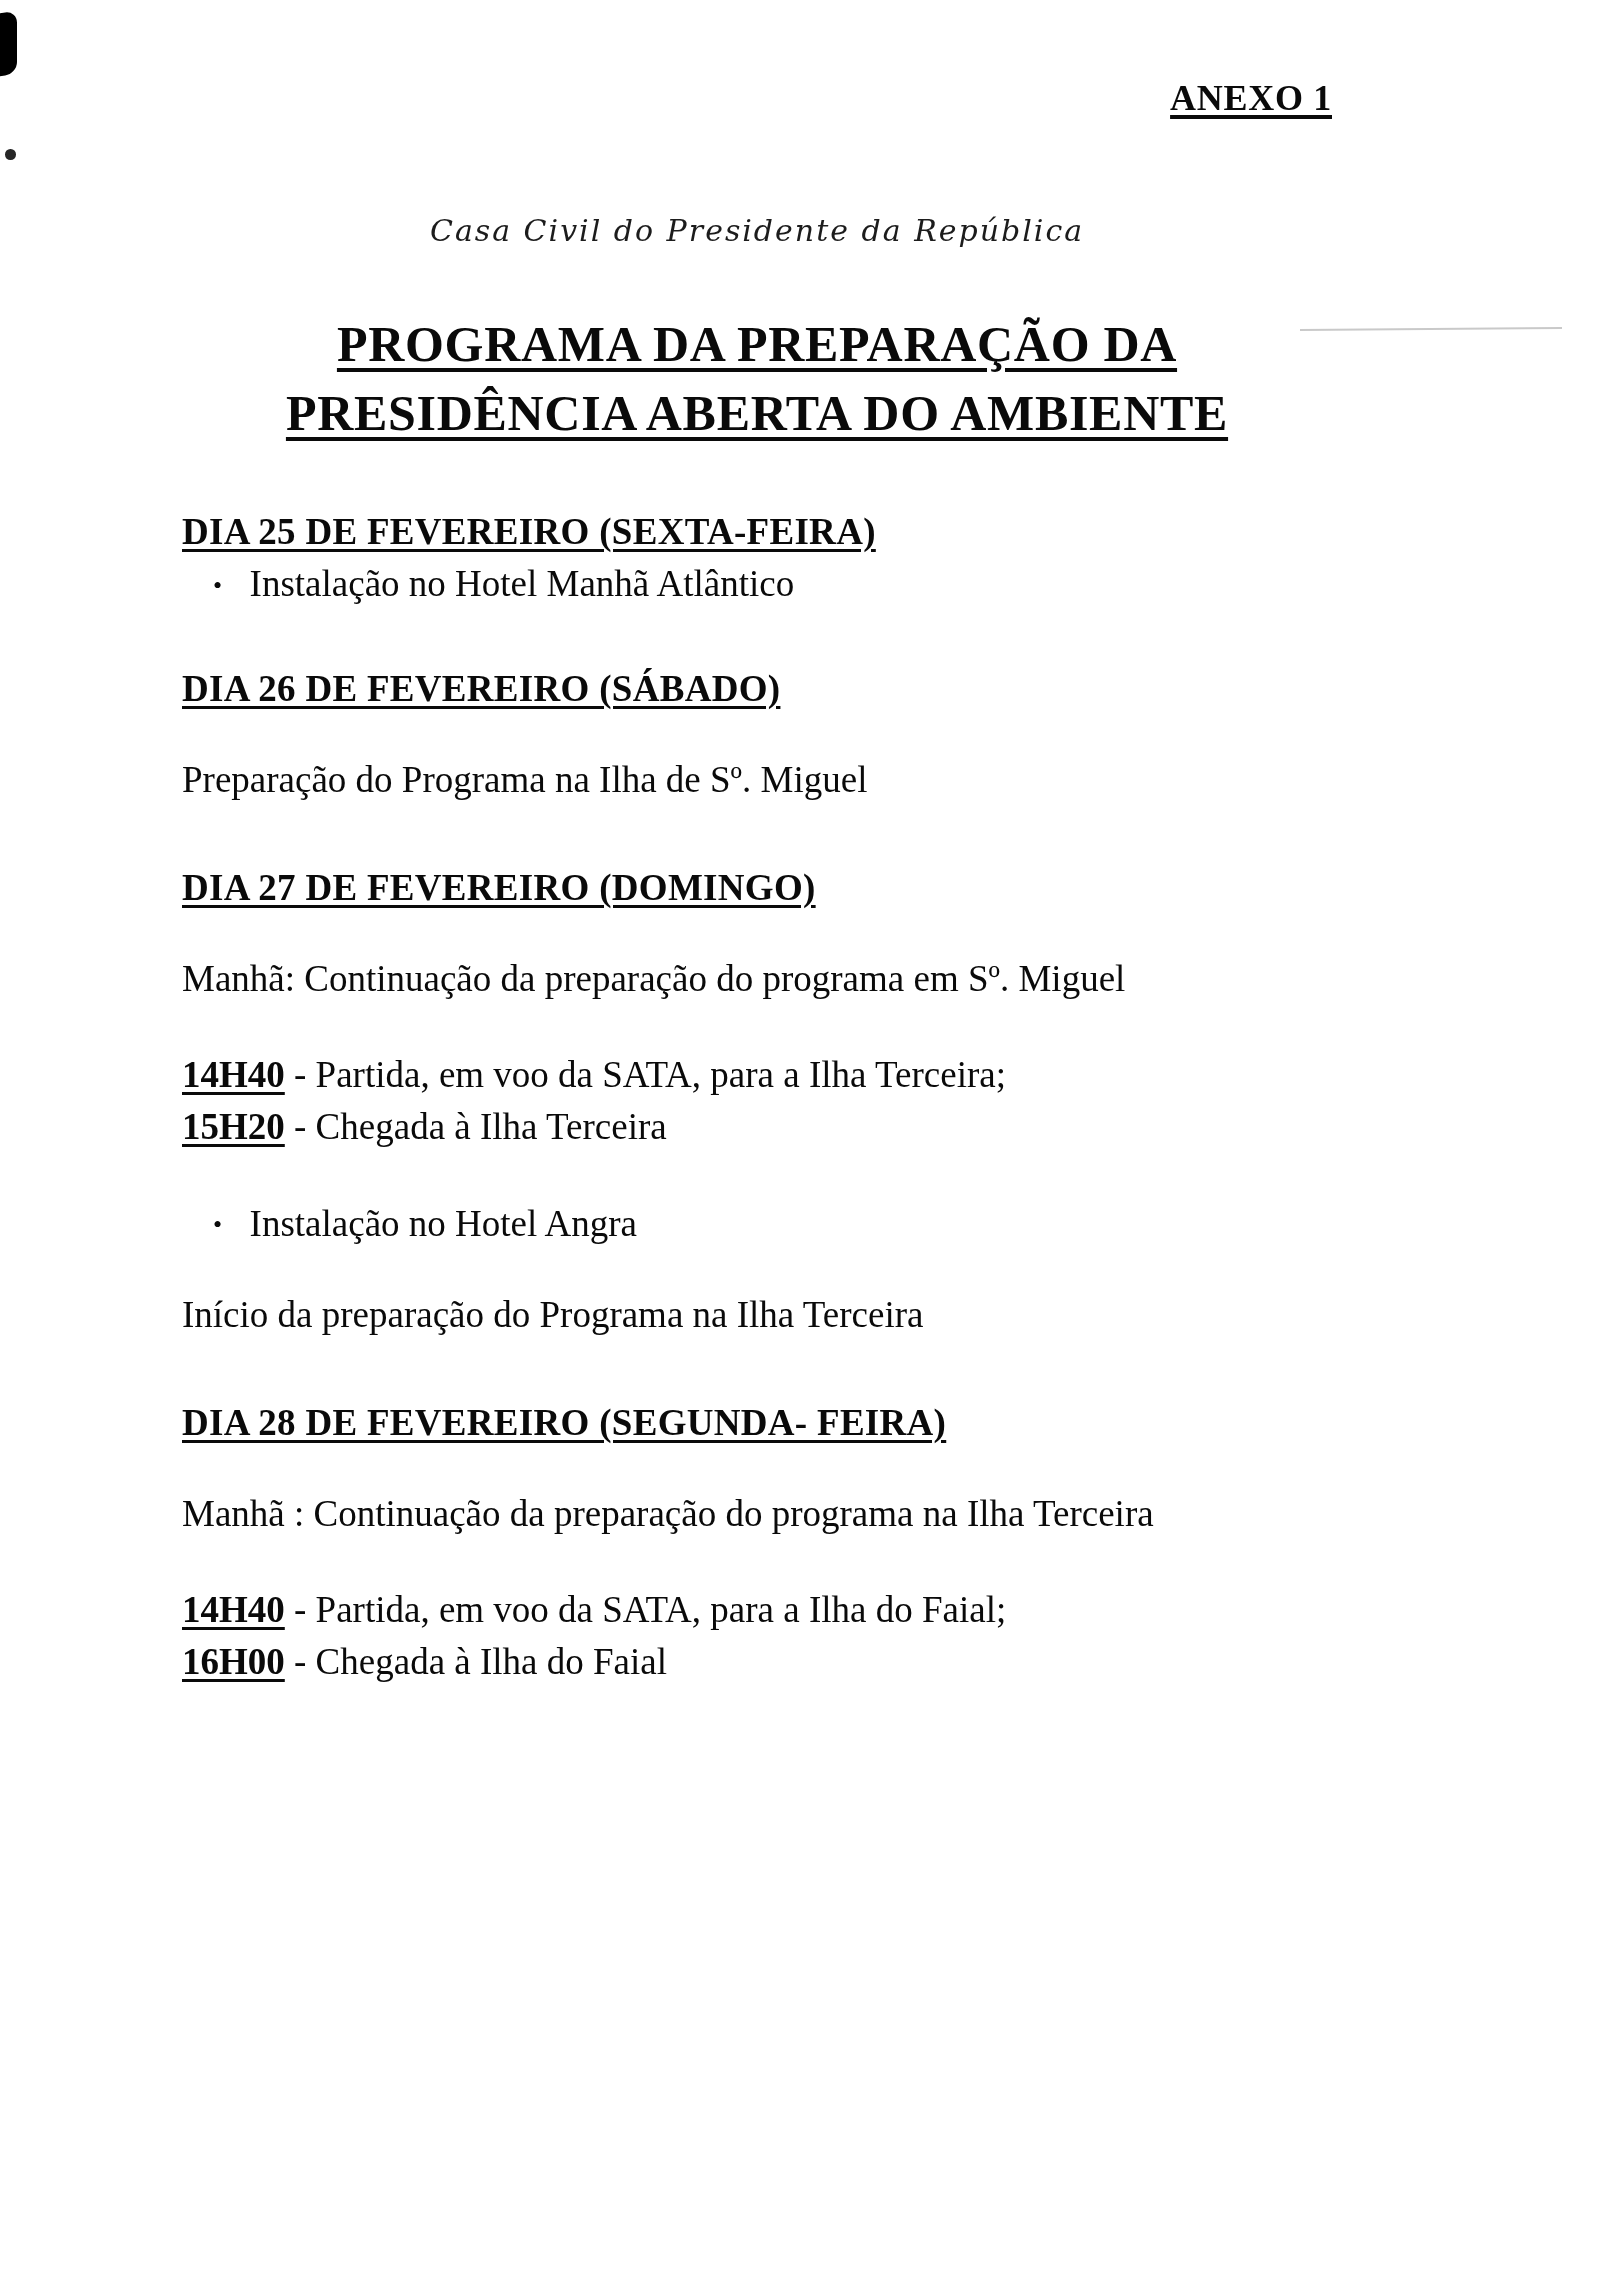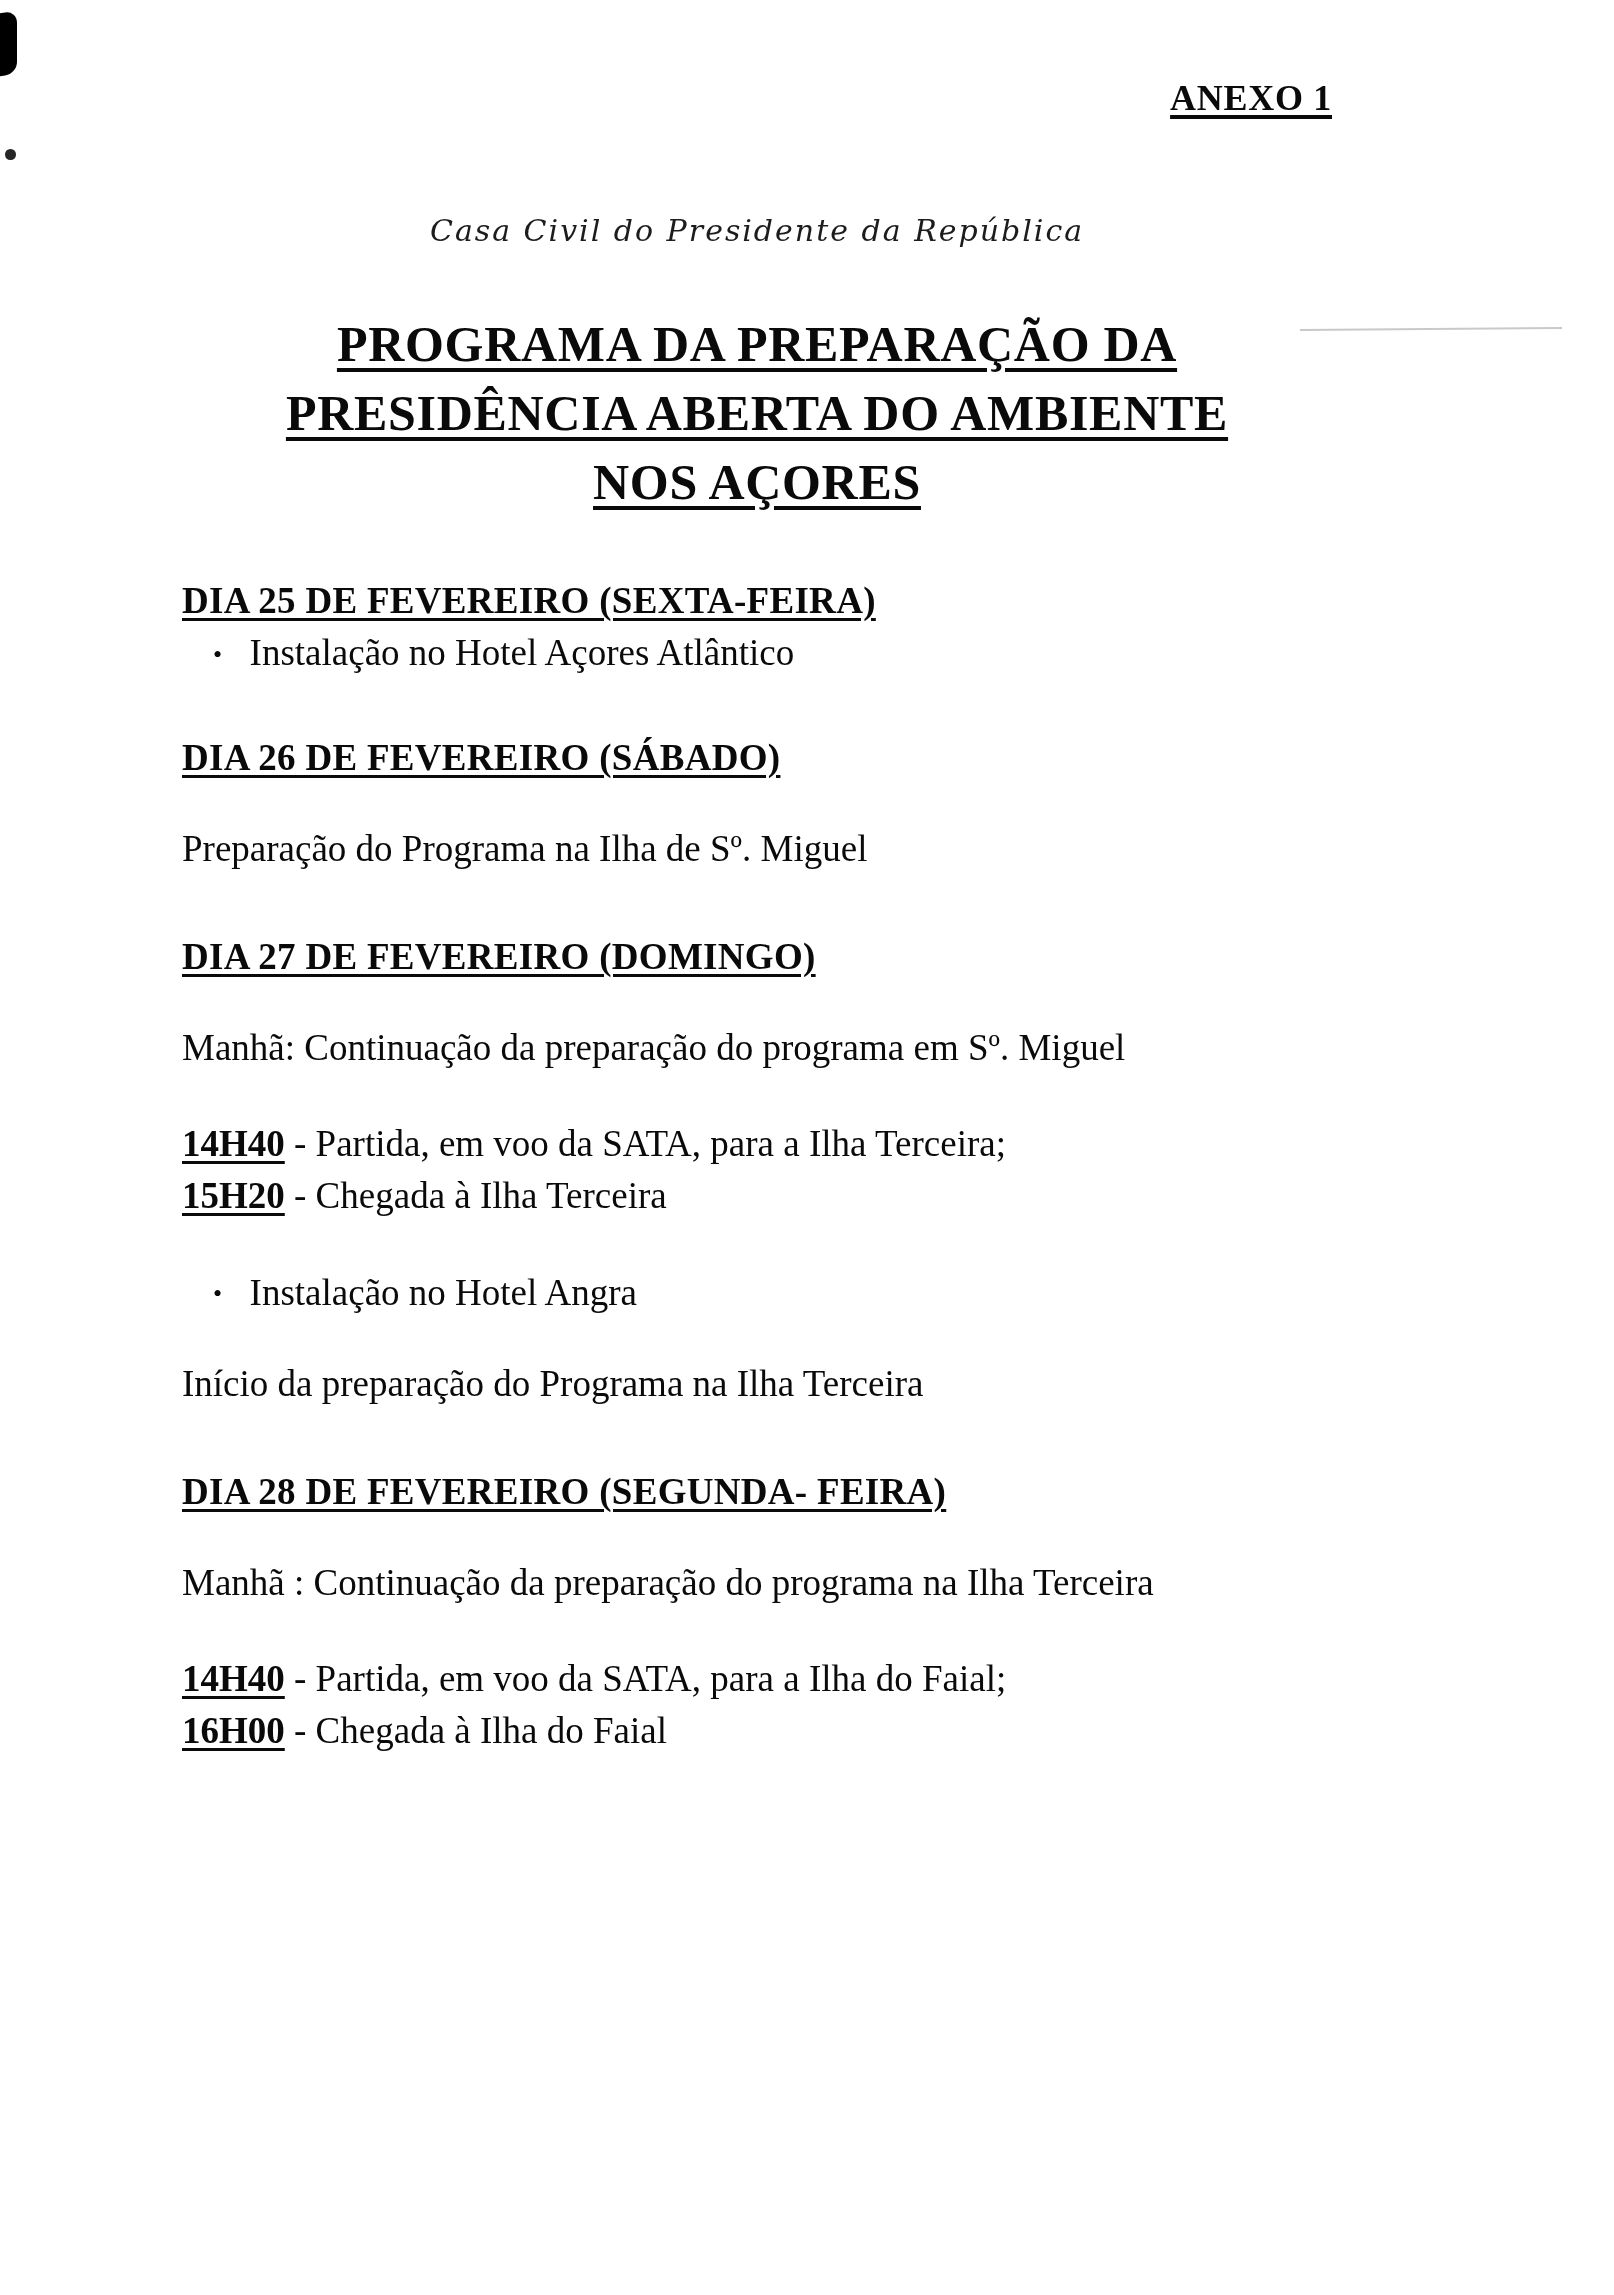--- a/index.html
+++ b/index.html
@@ -140,28 +140,27 @@
 
   <div class="content">
 
     <div class="annex">ANEXO 1</div>
 
     <div class="letterhead">Casa Civil do Presidente da República</div>
 
     <div class="title">
       <div><span class="title-line">PROGRAMA DA PREPARAÇÃO DA</span></div>
       <div><span class="title-line">PRESIDÊNCIA ABERTA DO AMBIENTE</span></div>
-      <div><span class="title-line">NOS AÇORES</span></div>
     </div>
 
     <section>
       <h2 class="heading">DIA 25 DE FEVEREIRO (SEXTA-FEIRA)</h2>
       <div class="bullet-row">
         <span class="dot">•</span>
-        <span class="bullet-text">Instalação no Hotel Açores Atlântico</span>
+        <span class="bullet-text">Instalação no Hotel Manhã Atlântico</span>
       </div>
     </section>
 
     <section>
       <h2 class="heading">DIA 26 DE FEVEREIRO (SÁBADO)</h2>
       <p class="para">Preparação do Programa na Ilha de Sº. Miguel</p>
     </section>
 
     <section>
       <h2 class="heading">DIA 27 DE FEVEREIRO (DOMINGO)</h2>

